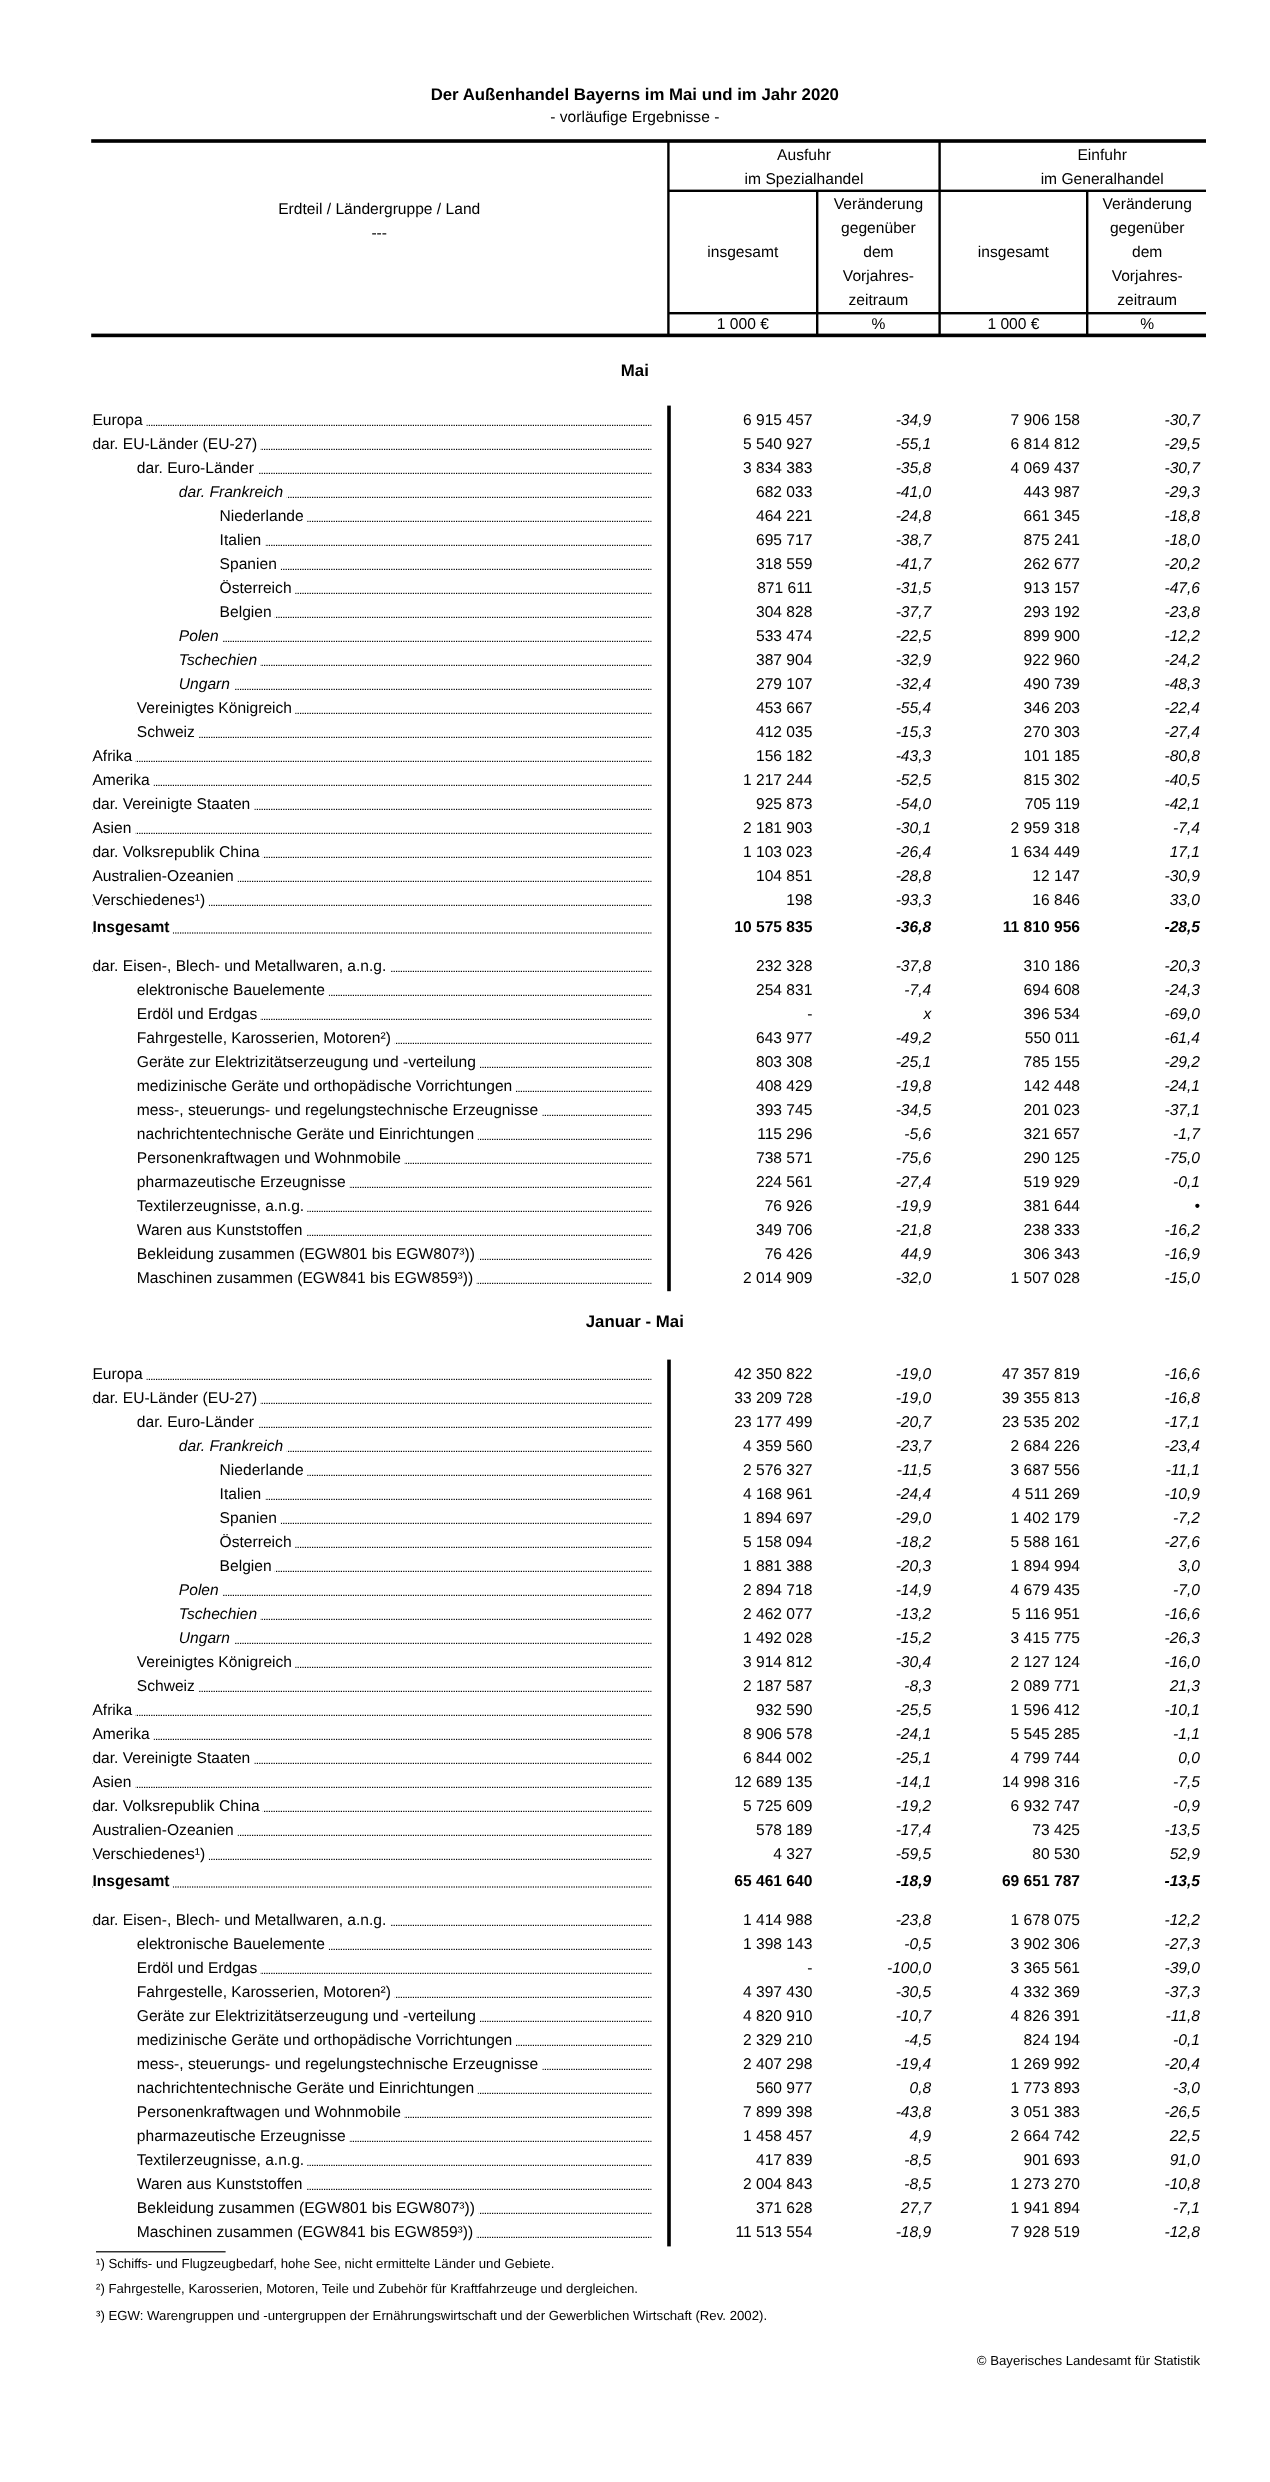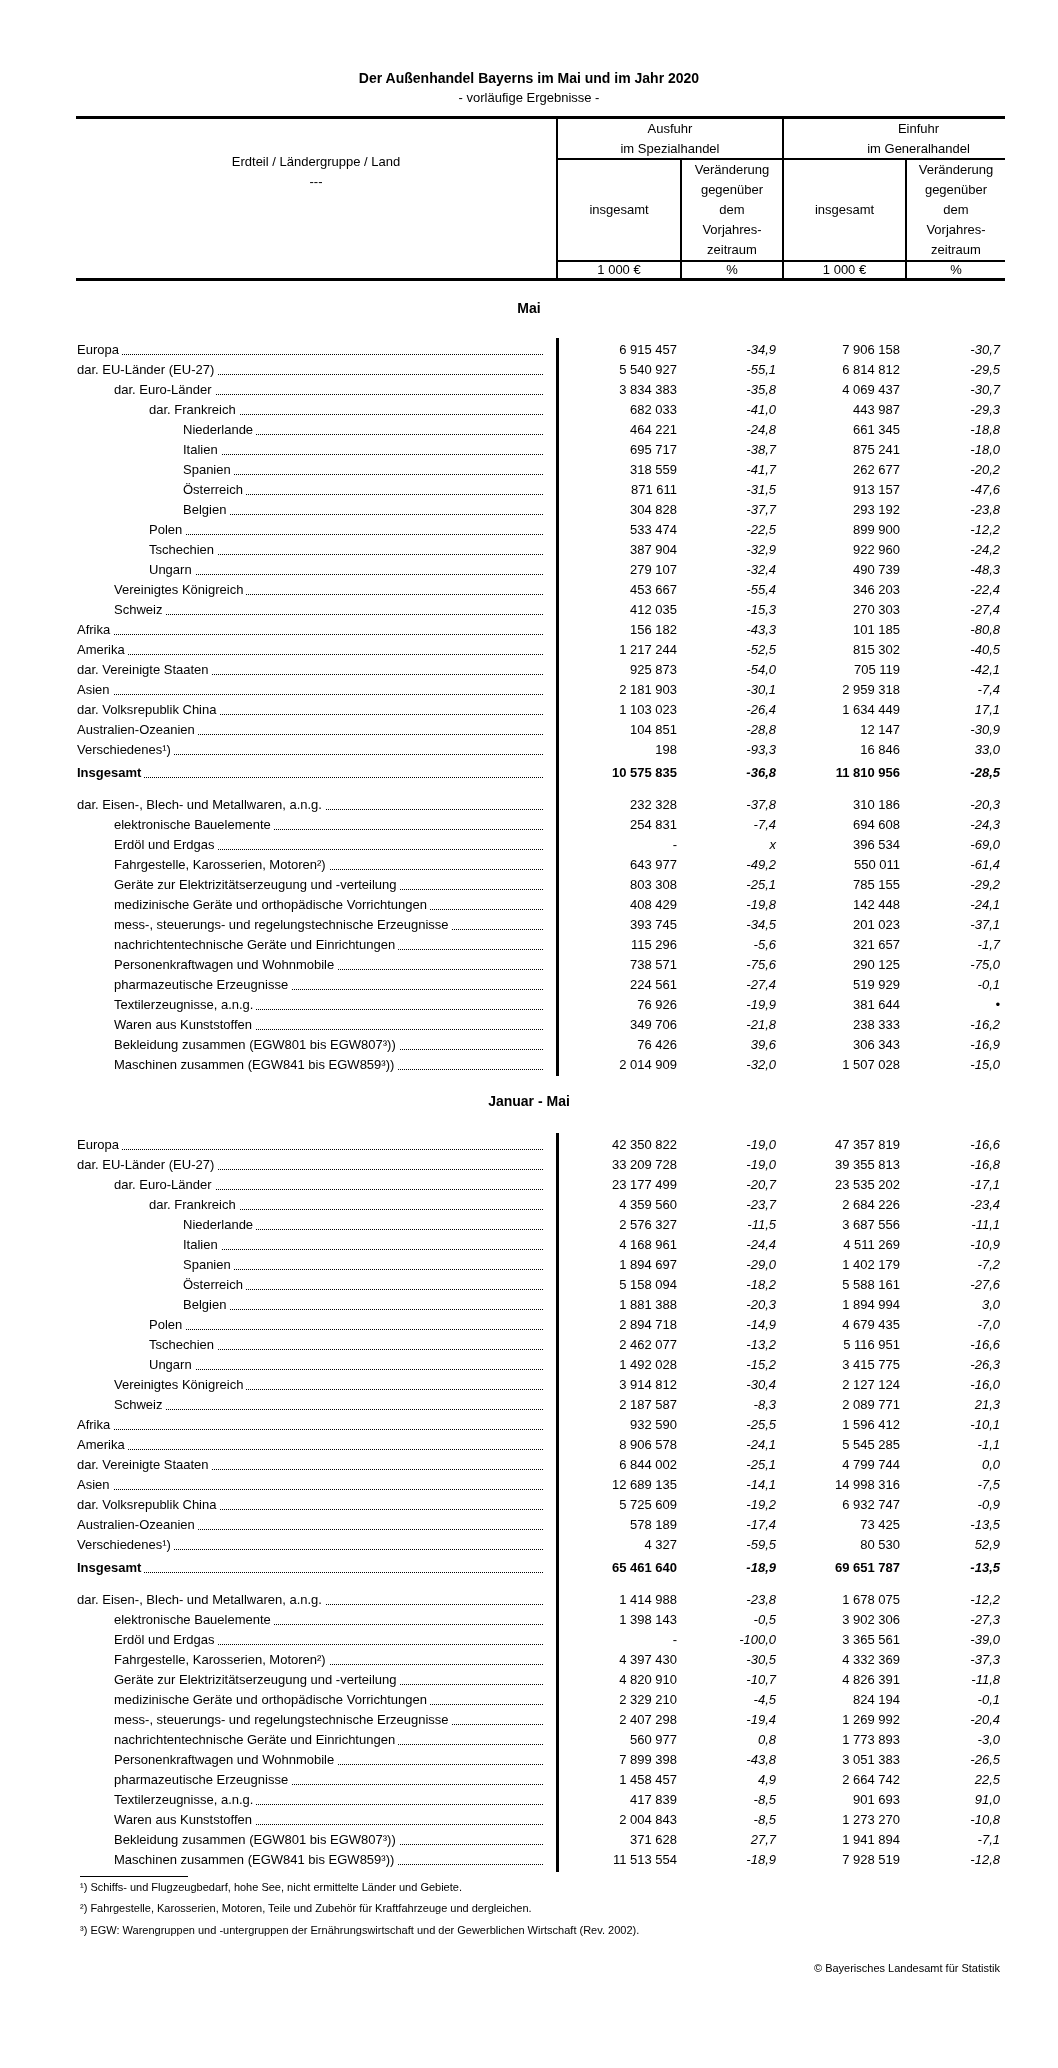--- a/index.html
+++ b/index.html
@@ -17,42 +17,42 @@
   .row .label .txt { background: #fff; padding-right: 3px; position: relative; z-index: 1; }
   .row .label .dots { position: absolute; left: 0; right: 0; bottom: 5px; border-bottom: 1px dotted #000; }
   .row .num { position: absolute; top: 0; text-align: right; white-space: nowrap; }
   .row .c1 { right: 381px; }
   .row .c2 { right: 282px; font-style: italic; }
   .row .c3 { right: 158px; }
   .row .c4 { right: 58px; font-style: italic; }
   .row.bold { font-weight: bold; }
   .lvl0 .label { left: 77px; }
   .lvl1 .label { left: 114px; }
-  .lvl2 .label { left: 149px; }
+  .lvl2 .label { left: 149px; font-style: italic; }
   .lvl3 .label { left: 183px; }
   .footnote { position: absolute; left: 80px; font-size: 11px; white-space: nowrap; }
   .copyright { position: absolute; right: 58px; top: 1962px; font-size: 11px; }
 </style>
 </head>
 <body>
 
 <div class="abs title">Der Außenhandel Bayerns im Mai und im Jahr 2020</div>
 <div class="abs subtitle">- vorläufige Ergebnisse -</div>
 
 <div>
   <div class="hline" style="left:76px; width:929px; top:116px; height:3px;"></div>
   <div class="hline" style="left:557px; width:448px; top:158px; height:2px;"></div>
   <div class="hline" style="left:557px; width:448px; top:260px; height:2px;"></div>
   <div class="hline" style="left:76px; width:929px; top:278px; height:3px;"></div>
   <div class="vline" style="left:556px; top:118px; width:2px; height:162px;"></div>
   <div class="vline" style="left:680px; top:159px; width:2px; height:121px;"></div>
   <div class="vline" style="left:782px; top:118px; width:2px; height:162px;"></div>
   <div class="vline" style="left:905px; top:159px; width:2px; height:121px;"></div>
 
-  <div class="hdr" style="left:76px; width:480px; top:152px;">
+  <div class="hdr" style="left:76px; width:480px; top:164px;">
     <div>Erdteil / Ländergruppe / Land</div>
     <div>---</div>
   </div>
 
   <div class="hdr" style="left:558px; width:224px; top:119px;">
     <div>Ausfuhr</div>
     <div>im Spezialhandel</div>
   </div>
 
   <div class="hdr" style="left:784px; width:221px; top:119px;padding-left:24px;">
@@ -320,21 +320,21 @@
     <div class="row lvl1" style="top: 1015px;">
       <div class="label"><span class="dots"></span><span class="txt">Waren aus Kunststoffen</span></div>
       <div class="num c1">349 706</div>
       <div class="num c2">-21,8</div>
       <div class="num c3">238 333</div>
       <div class="num c4">-16,2</div>
     </div>
     <div class="row lvl1" style="top: 1035px;">
       <div class="label"><span class="dots"></span><span class="txt">Bekleidung zusammen (EGW801 bis EGW807³))</span></div>
       <div class="num c1">76 426</div>
-      <div class="num c2">39,6</div>
+      <div class="num c2">44,9</div>
       <div class="num c3">306 343</div>
       <div class="num c4">-16,9</div>
     </div>
     <div class="row lvl1" style="top: 1055px;">
       <div class="label"><span class="dots"></span><span class="txt">Maschinen zusammen (EGW841 bis EGW859³))</span></div>
       <div class="num c1">2 014 909</div>
       <div class="num c2">-32,0</div>
       <div class="num c3">1 507 028</div>
       <div class="num c4">-15,0</div>
     </div>

